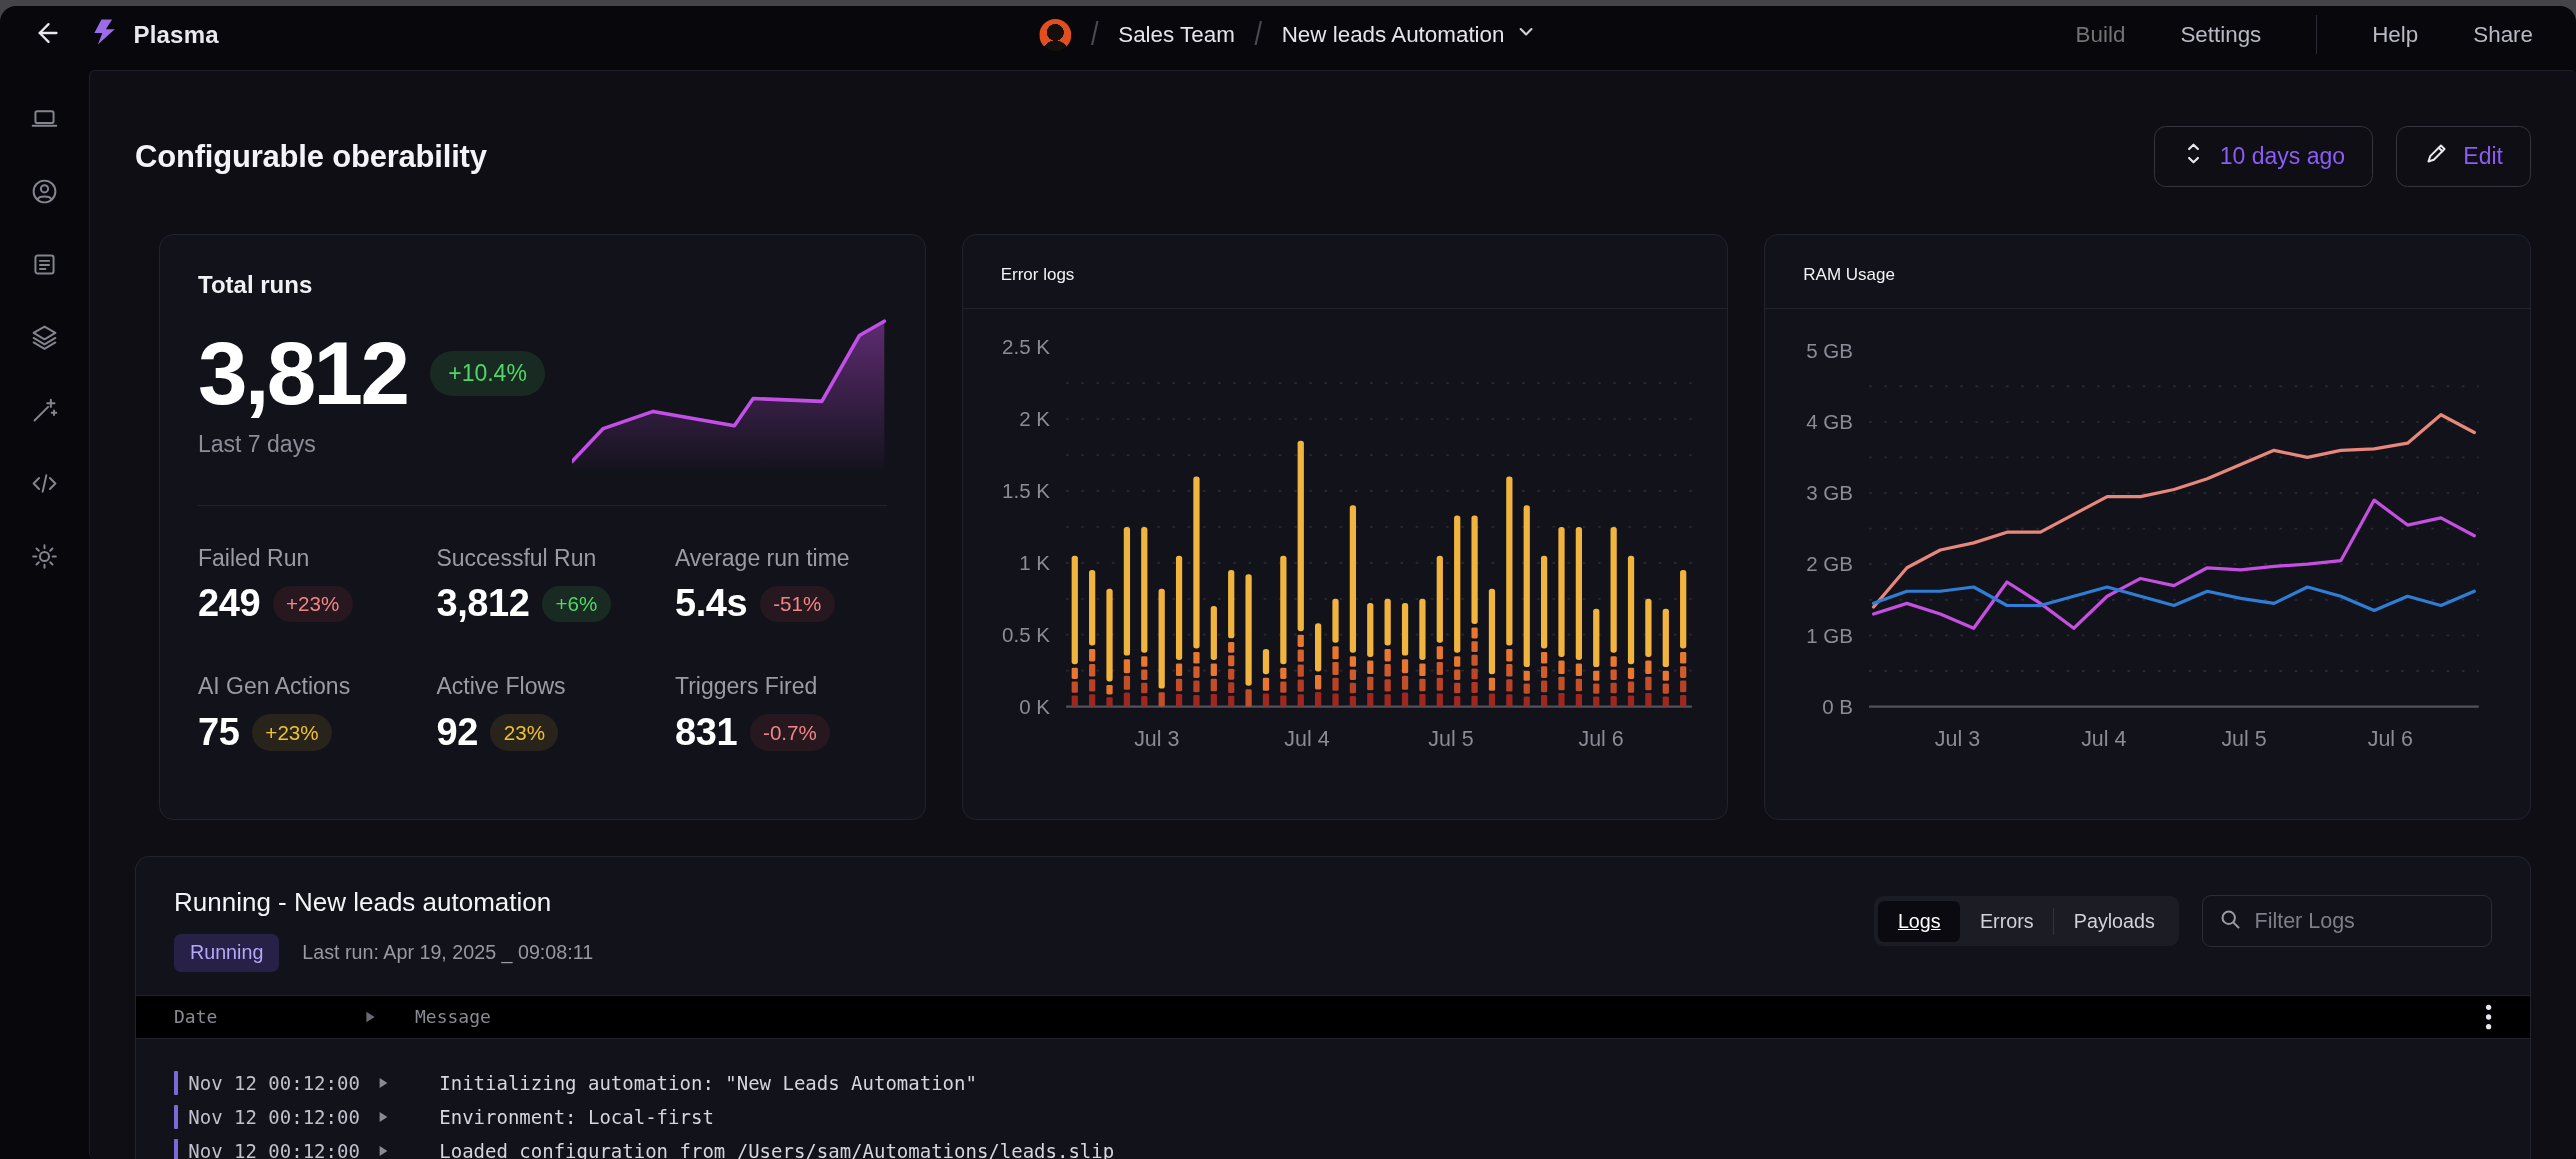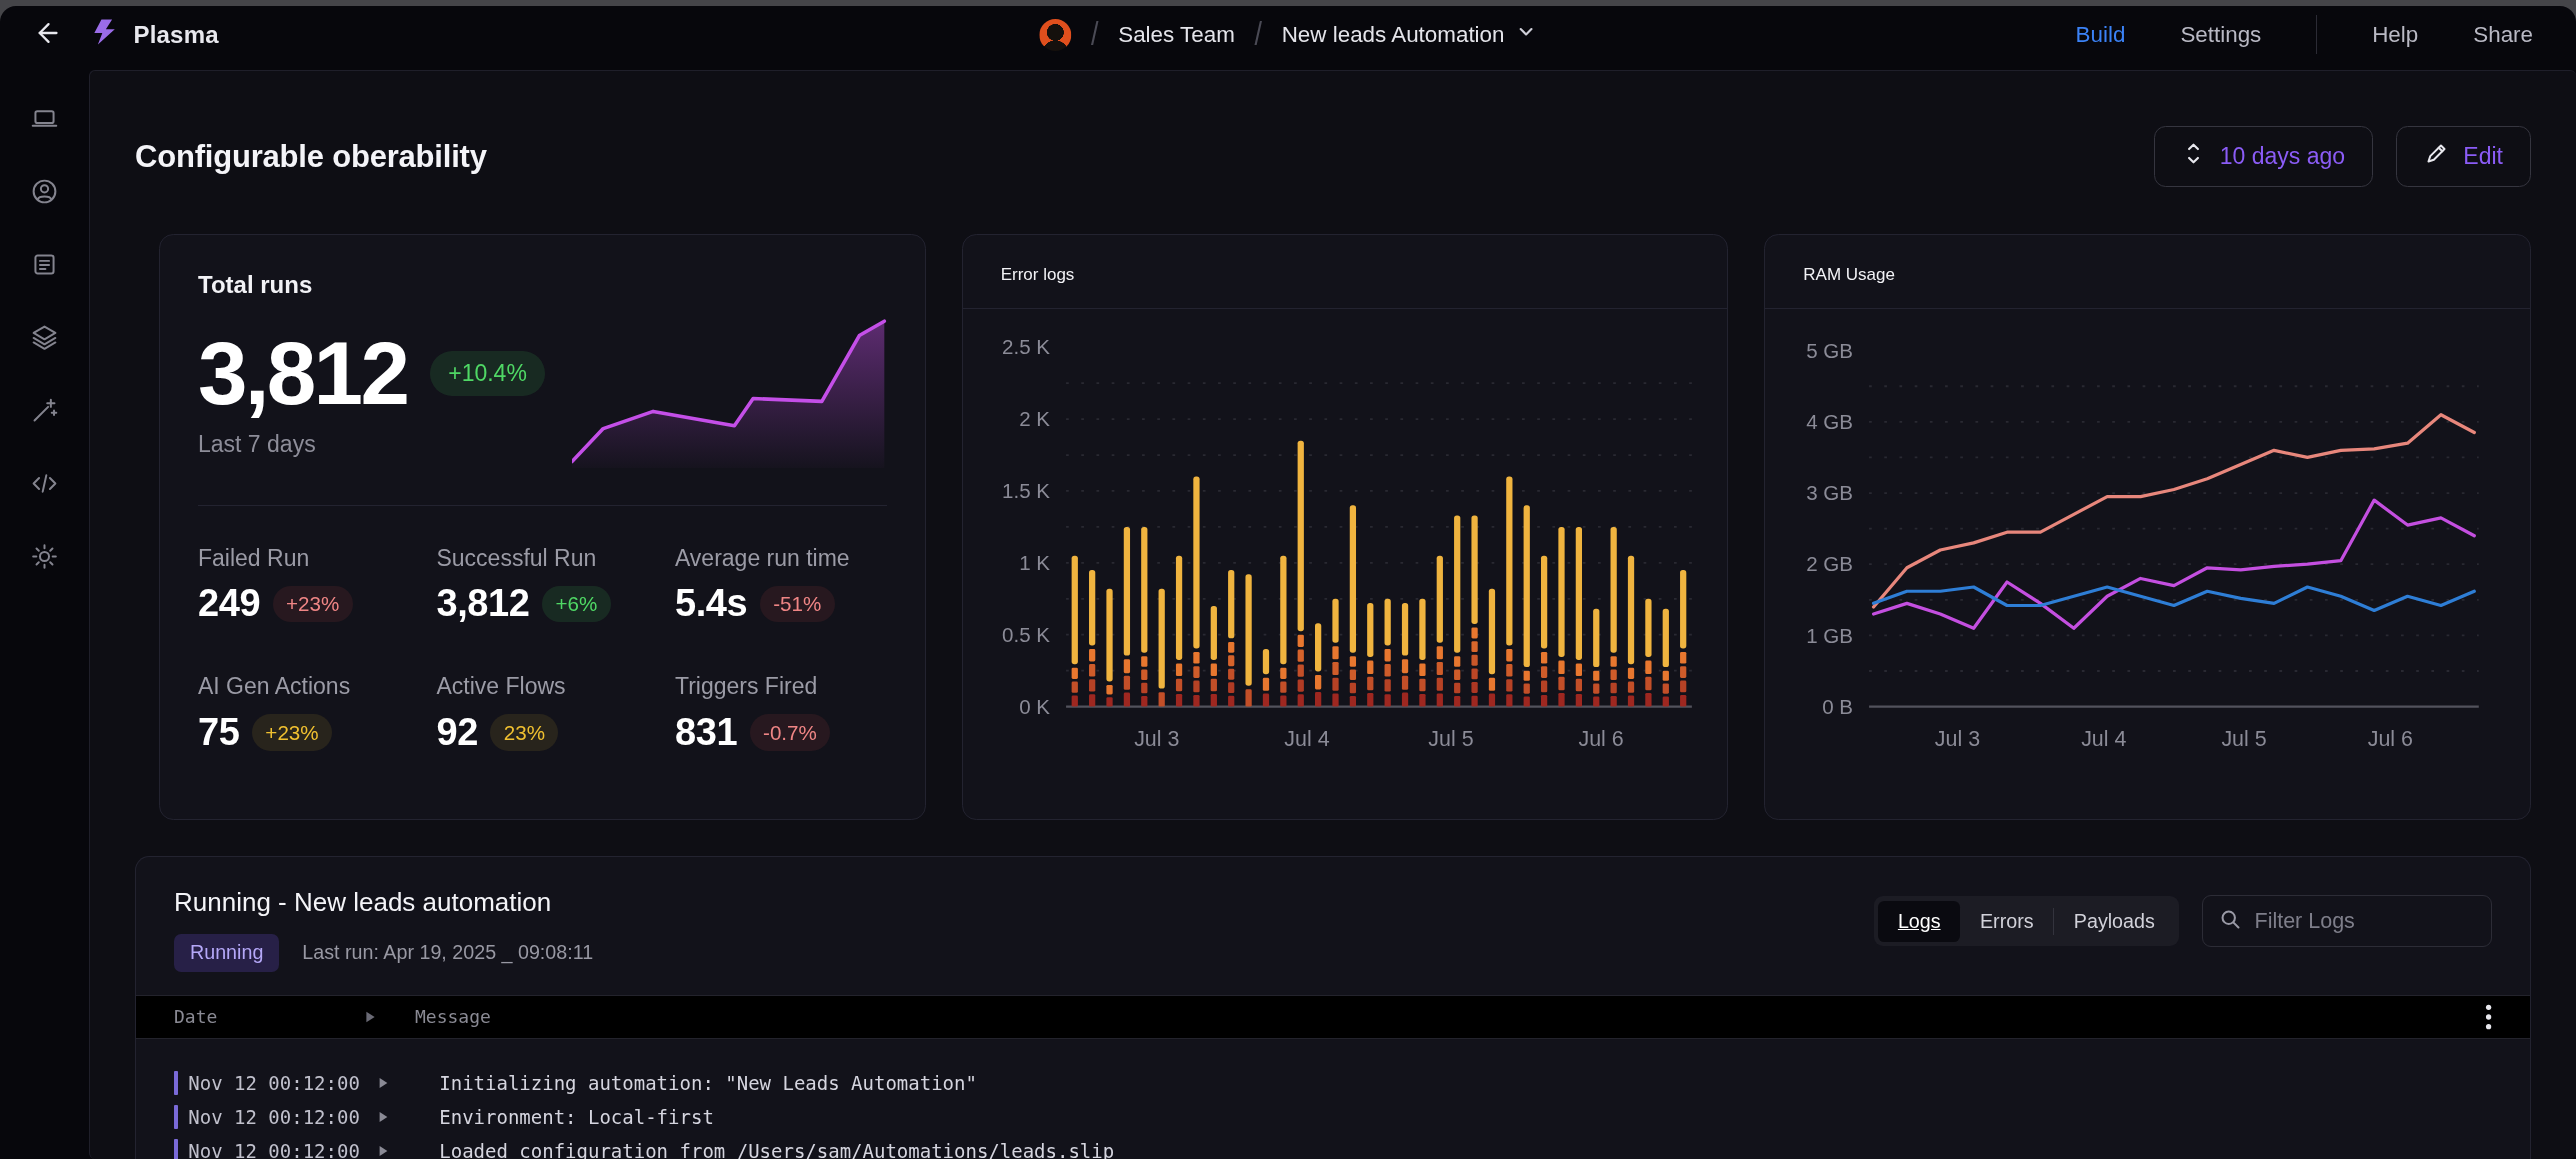--- a/index.html
+++ b/index.html
@@ -14,21 +14,21 @@
   .back-btn { width:89px; display:flex; justify-content:center; cursor:pointer; }
   .brand { display:flex; align-items:center; gap:12.5px; font-size:24px; font-weight:700; letter-spacing:0.2px; }
   .nav-center { position:absolute; left:50%; top:0; height:57px; transform:translateX(-50%);
     display:flex; align-items:center; gap:19.7px; font-size:22.4px; color:#e4e4ea; }
   .avatar { width:32px; height:32px; border-radius:50%; background:radial-gradient(circle at 50% 42%, #15100d 0 34%, transparent 35%), radial-gradient(circle at 50% 108%, #15100d 0 34%, transparent 35%), #e04f1d; overflow:hidden; }
   .crumb-sep { color:#4a4a55; font-size:27px; font-weight:300; transform:scaleY(1.25); }
   .crumb { cursor:pointer; }
   .crumb-current { display:flex; align-items:center; gap:10.7px; cursor:pointer; }
   .nav-right { margin-left:auto; display:flex; align-items:center; gap:55px; padding-right:43px; font-size:22.4px; }
   .nav-link { color:#b9b9c4; cursor:pointer; }
-  .nav-link.active { color:#3b82f6; }
+  .nav-link.active { color:#737373; }
   .nav-divider { width:0.9px; height:39px; background:#2b2b35; }
 
   
   .sidebar { position:absolute; left:0; top:64px; bottom:0; width:89px;
     display:flex; flex-direction:column; align-items:center; padding-top:34px; gap:44px; }
   .side-icon { width:29px; height:29px; opacity:.75; cursor:pointer; }
   .side-icon svg { stroke:#aeaebb; }
 
   
   .content { position:absolute; left:89px; top:64px; right:0; bottom:0;

